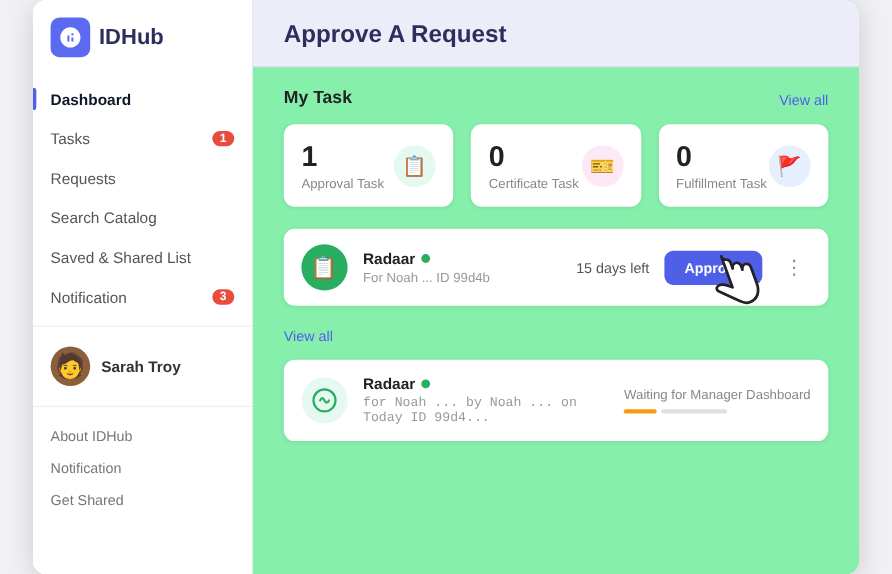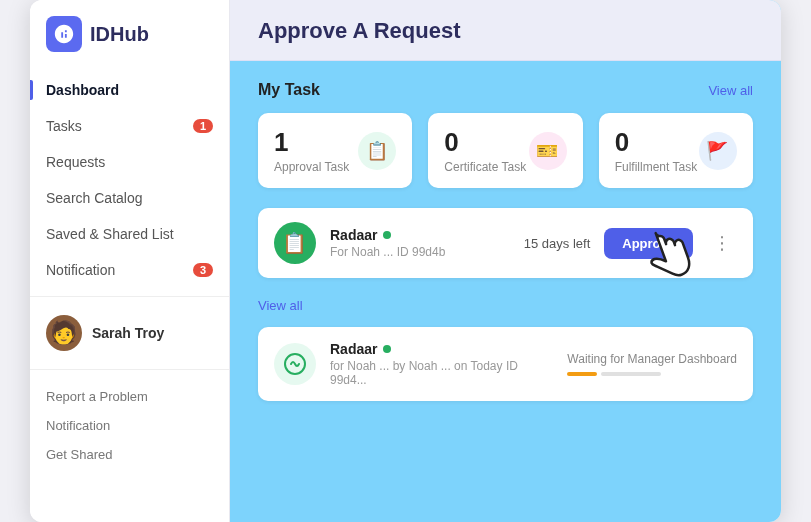--- a/index.html
+++ b/index.html
@@ -16,21 +16,21 @@
     .nav-item.active::before { content: ''; position: absolute; left: 0; top: 50%; transform: translateY(-50%); width: 3px; height: 20px; background: #4f5fe8; border-radius: 0 2px 2px 0; }
     .badge { background: #e74c3c; color: white; border-radius: 10px; font-size: 11px; font-weight: 600; padding: 1px 7px; min-width: 20px; text-align: center; }
     .sidebar-divider { height: 1px; background: #eee; margin: 8px 0; }
     .user-section { display: flex; align-items: center; gap: 10px; padding: 10px 16px; cursor: pointer; }
     .avatar { width: 36px; height: 36px; border-radius: 50%; background: #8b5e3c; display: flex; align-items: center; justify-content: center; font-size: 18px; overflow: hidden; }
     .avatar-emoji { font-size: 22px; line-height: 36px; text-align: center; }
     .user-name { font-size: 14px; font-weight: 600; color: #333; }
     .sidebar-footer { padding: 4px 0; }
     .footer-link { padding: 7px 16px; font-size: 13px; color: #777; cursor: pointer; }
     
-    .main { flex: 1; display: flex; flex-direction: column; background: #7dd3fc; overflow: hidden; }
+    .main { flex: 1; display: flex; flex-direction: column; background: #86efac; overflow: hidden; }
     .main-header { background: #ecedf8; padding: 18px 28px 16px 28px; border-bottom: 1px solid #dde0f5; }
     .main-header h1 { font-size: 22px; font-weight: 700; color: #2d2d5e; }
     .main-content { flex: 1; padding: 20px 28px; overflow-y: auto; }
     
     .section { margin-bottom: 20px; }
     .section-header { display: flex; justify-content: space-between; align-items: center; margin-bottom: 14px; }
     .section-title { font-size: 16px; font-weight: 700; color: #222; }
     .view-all { font-size: 13px; color: #4f5fe8; cursor: pointer; font-weight: 500; }
     
     .task-cards { display: flex; gap: 16px; }
@@ -52,21 +52,21 @@
     .approval-days { font-size: 13px; color: #555; font-weight: 500; }
     .approve-btn { background: #4f5fe8; color: white; border: none; border-radius: 8px; padding: 8px 18px; font-size: 13px; font-weight: 600; cursor: pointer; }
     .more-btn { background: none; border: none; color: #888; font-size: 18px; cursor: pointer; padding: 4px 6px; }
     
     .cursor-overlay { position: absolute; right: 52px; bottom: -18px; font-size: 32px; transform: rotate(-20deg); pointer-events: none; z-index: 10; }
     
     .track-row { background: #fff; border-radius: 10px; padding: 14px 16px; display: flex; align-items: center; gap: 14px; box-shadow: 0 1px 4px rgba(0,0,0,0.07); }
     .track-icon { width: 42px; height: 42px; border-radius: 50%; background: #e6f9f0; display: flex; align-items: center; justify-content: center; color: #27ae60; font-size: 22px; flex-shrink: 0; }
     .track-info { flex: 1; }
     .track-name { font-size: 14px; font-weight: 700; color: #222; display: flex; align-items: center; gap: 6px; }
-    .track-sub { font-size: 12px; color: #999; margin-top: 2px; }
+    .track-sub { font-size: 12px; color: #999; margin-top: 2px; font-family: Liberation Mono, monospace; }
     .track-status { text-align: right; }
     .track-status-label { font-size: 12px; color: #888; margin-bottom: 6px; }
     .track-progress { display: flex; gap: 4px; margin-top: 4px; }
     .progress-seg { height: 4px; border-radius: 2px; }
     .progress-seg.orange { background: #f39c12; width: 30px; }
     .progress-seg.light { background: #e0e0e0; width: 60px; }
   </style>
 </head>
 <body>
 
@@ -110,21 +110,21 @@
     <div class="user-section">
       <div class="avatar">
         <span class="avatar-emoji">🧑</span>
       </div>
       <span class="user-name">Sarah Troy</span>
     </div>
 
     <div class="sidebar-divider"></div>
 
     <div class="sidebar-footer">
-      <div class="footer-link">Report a Problem</div>
+      <div class="footer-link">About IDHub</div>
       <div class="footer-link">Notification</div>
       <div class="footer-link">Get Shared</div>
     </div>
   </div>
 
   <div class="main">
     <div class="main-header">
       <h1>Approve A Request</h1>
     </div>
 

